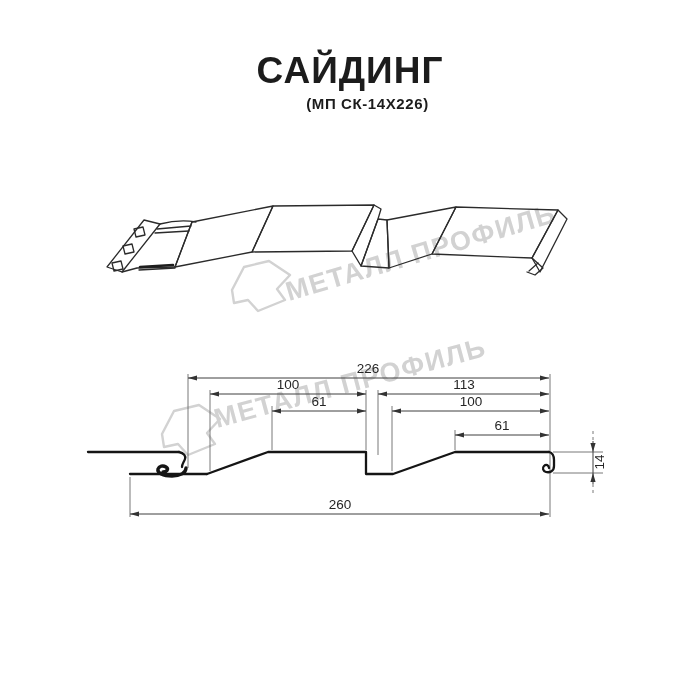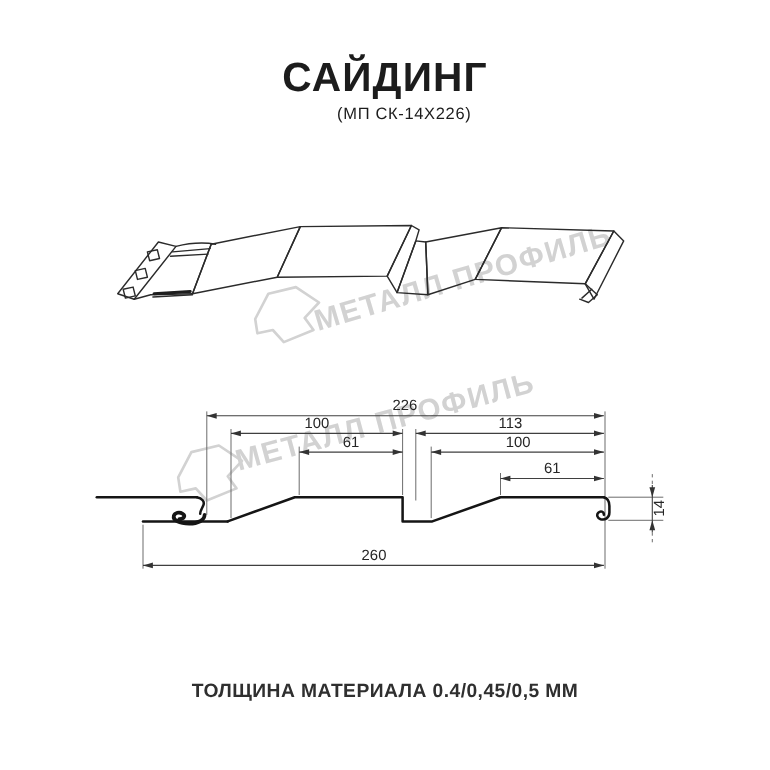--- a/index.html
+++ b/index.html
@@ -4,21 +4,21 @@
 <style>
   html,body{margin:0;padding:0;background:#fff;}
   .canvas{
     position:relative;width:700px;height:700px;background:#ffffff;overflow:hidden;
     font-family:"Liberation Sans",sans-serif;
     padding-left:17px;
   }
   .header{position:absolute;top:52px;left:0;width:700px;text-align:center;color:#1c1c1c;}
   .header .title{font-size:37px;font-weight:800;letter-spacing:1px;line-height:1;}
   .header .subtitle{margin-top:11px;font-size:20px;font-weight:700;letter-spacing:1.2px;line-height:1;}
-  .header .code{margin-top:7px;font-size:15px;font-weight:400;letter-spacing:0.6px;line-height:1;margin-left:35px;}
+  .header .code{margin-top:7px;font-size:15px;font-weight:700;letter-spacing:0.6px;line-height:1;margin-left:35px;}
   .footer{position:absolute;top:618px;left:0;width:700px;text-align:center;
     font-size:17.5px;font-weight:700;letter-spacing:0.4px;color:#2f2f2f;}
   svg.gfx{position:absolute;left:0;top:0;}
   .wm{fill:#d2d2d2;font-size:27px;font-weight:bold;letter-spacing:1.5px;}
   .wm-logo{fill:none;stroke:#d2d2d2;stroke-width:2.4;stroke-linejoin:round;}
   .iso{fill:none;stroke:#2b2b2b;stroke-width:1.3;stroke-linejoin:round;stroke-linecap:round;}
   .iso-thick{fill:none;stroke:#1d1d1d;stroke-width:2.6;stroke-linecap:round;}
   .prof{fill:none;stroke:#151515;stroke-width:2.3;stroke-linejoin:round;stroke-linecap:round;}
   .prof-knot{fill:none;stroke:#151515;stroke-width:3.4;stroke-linecap:round;}
   .ext{stroke:#6a6a6a;stroke-width:0.9;fill:none;}
@@ -144,14 +144,13 @@
         <text class="dim" x="464" y="389" text-anchor="middle">113</text>
         <text class="dim" x="319" y="406" text-anchor="middle">61</text>
         <text class="dim" x="471" y="406" text-anchor="middle">100</text>
         <text class="dim" x="502" y="430" text-anchor="middle">61</text>
         <text class="dim" transform="translate(604,462) rotate(-90)" text-anchor="middle">14</text>
         <text class="dim" x="340" y="509" text-anchor="middle">260</text>
       </g>
     </g>
   </svg>
 
-  <div class="footer">ТОЛЩИНА МАТЕРИАЛА 0.4/0,45/0,5 ММ</div>
 </div>
 
 </body></html>

